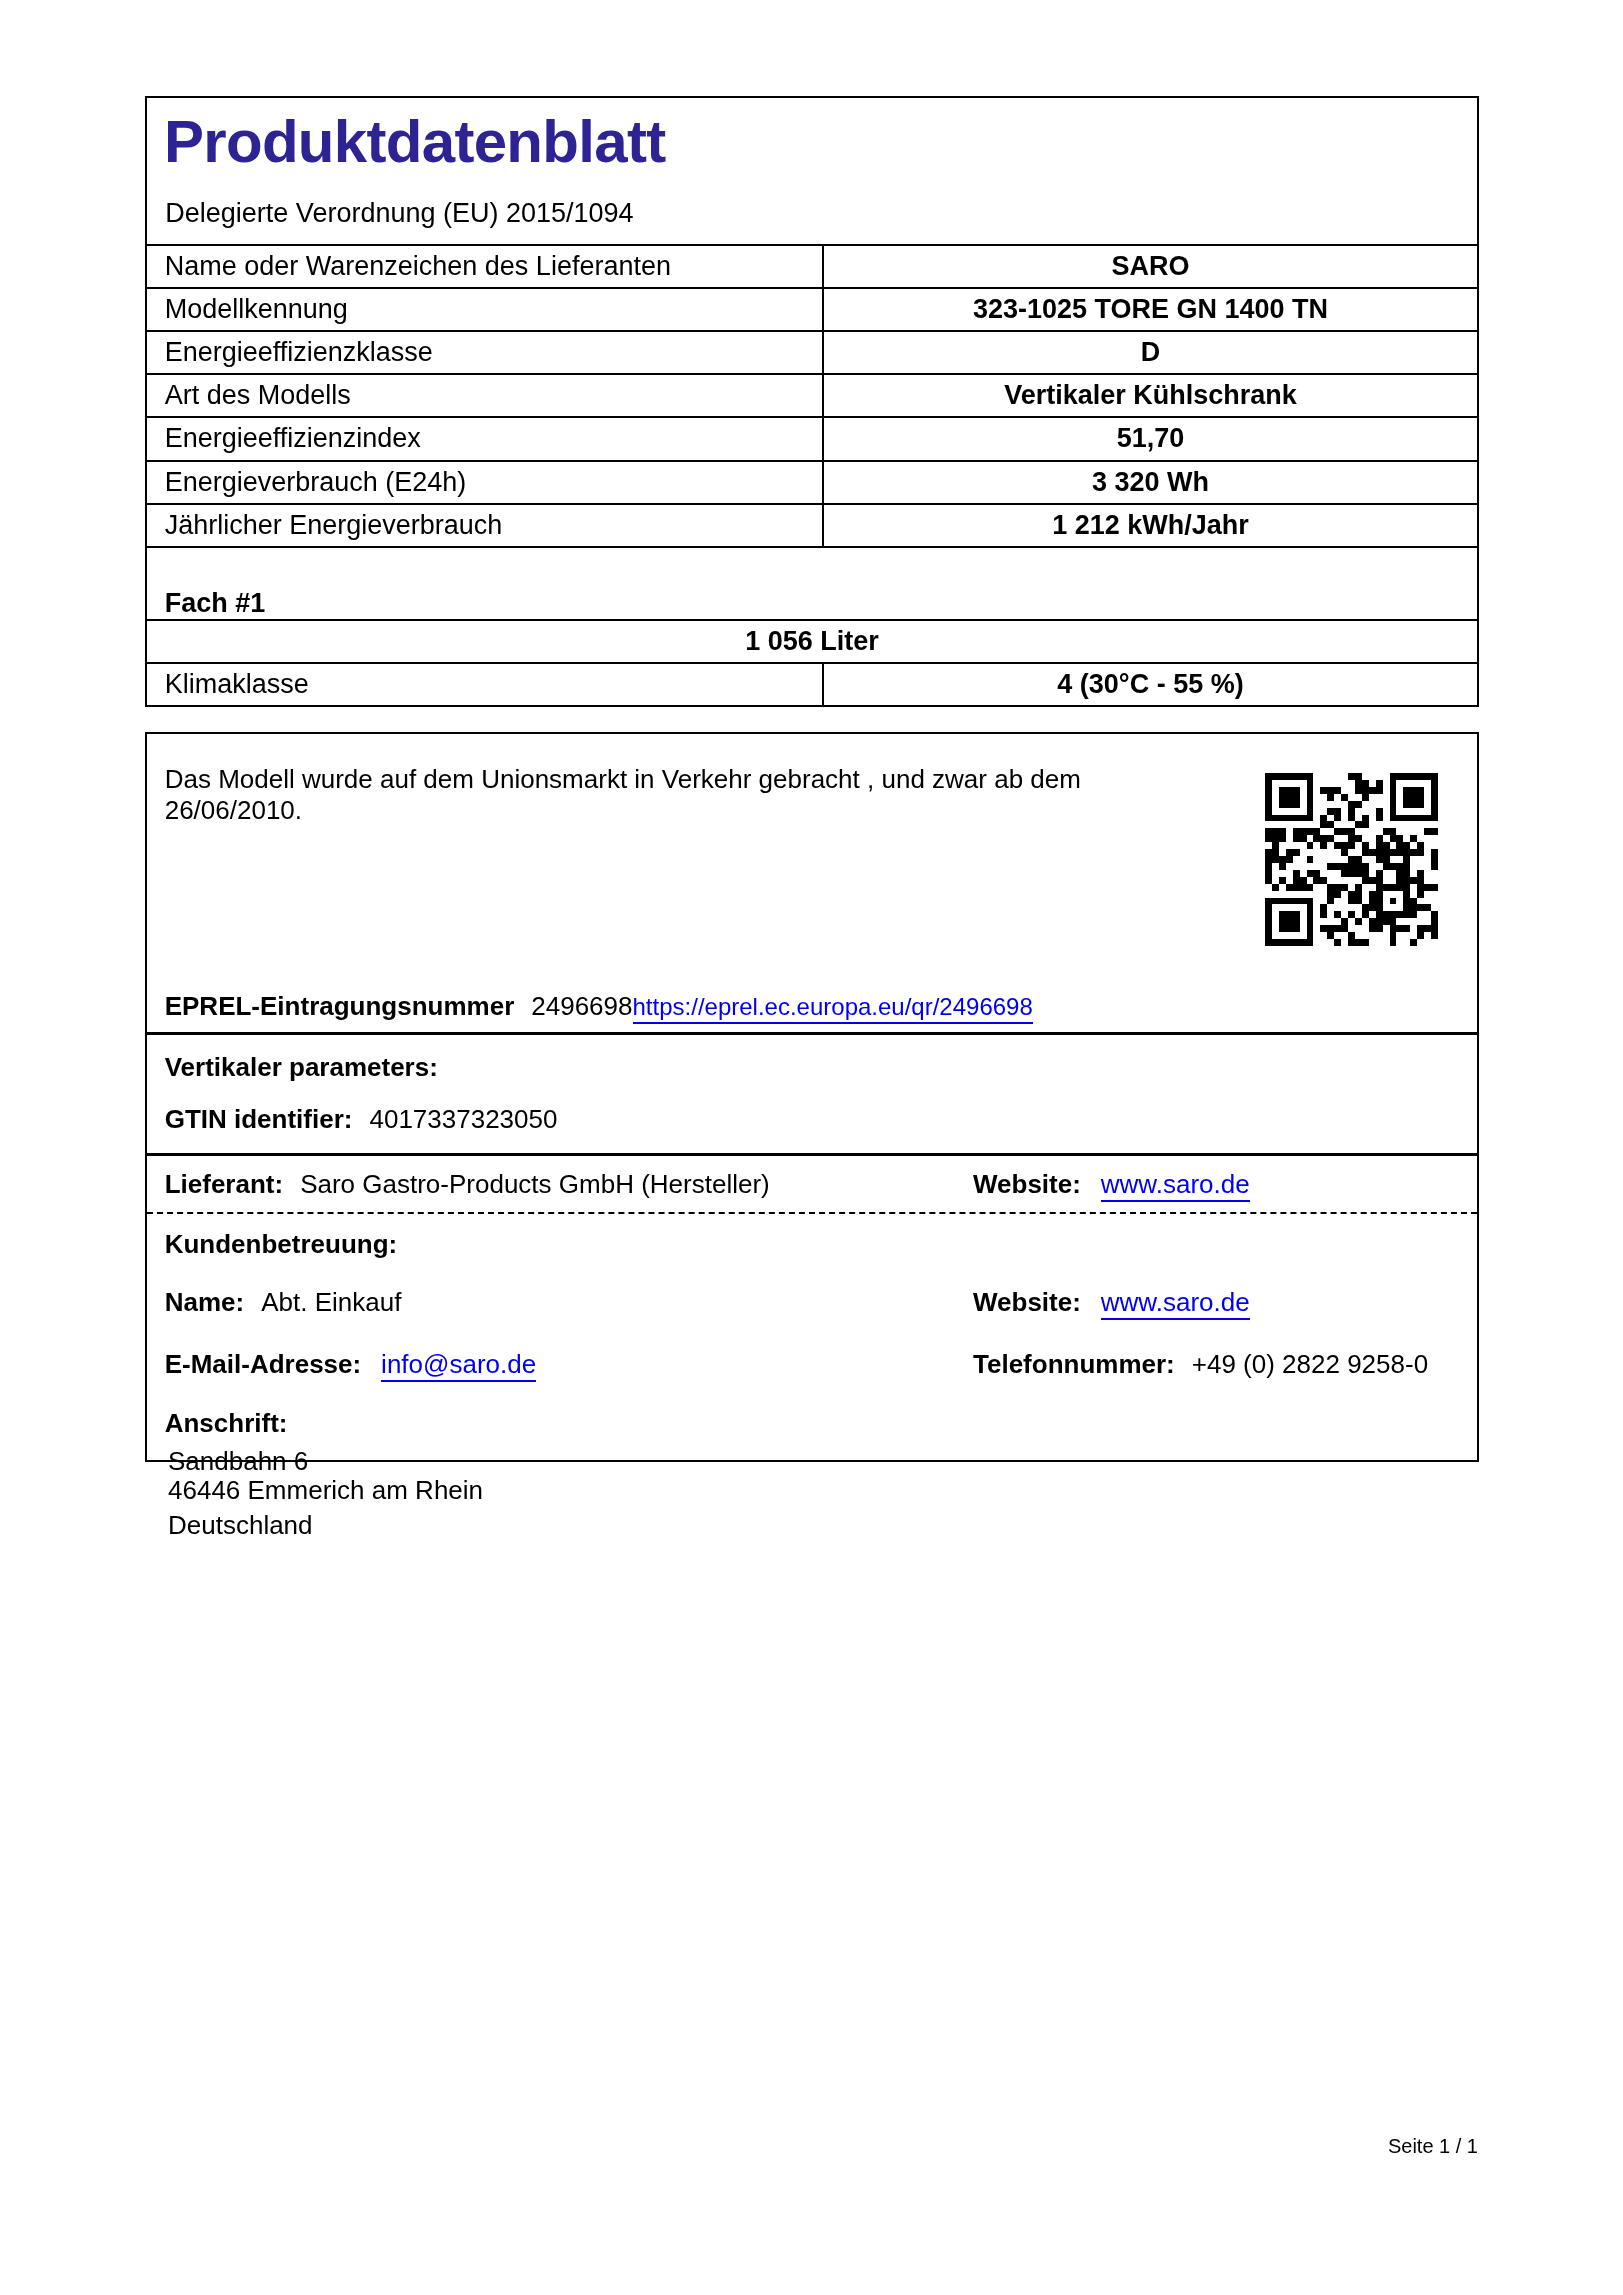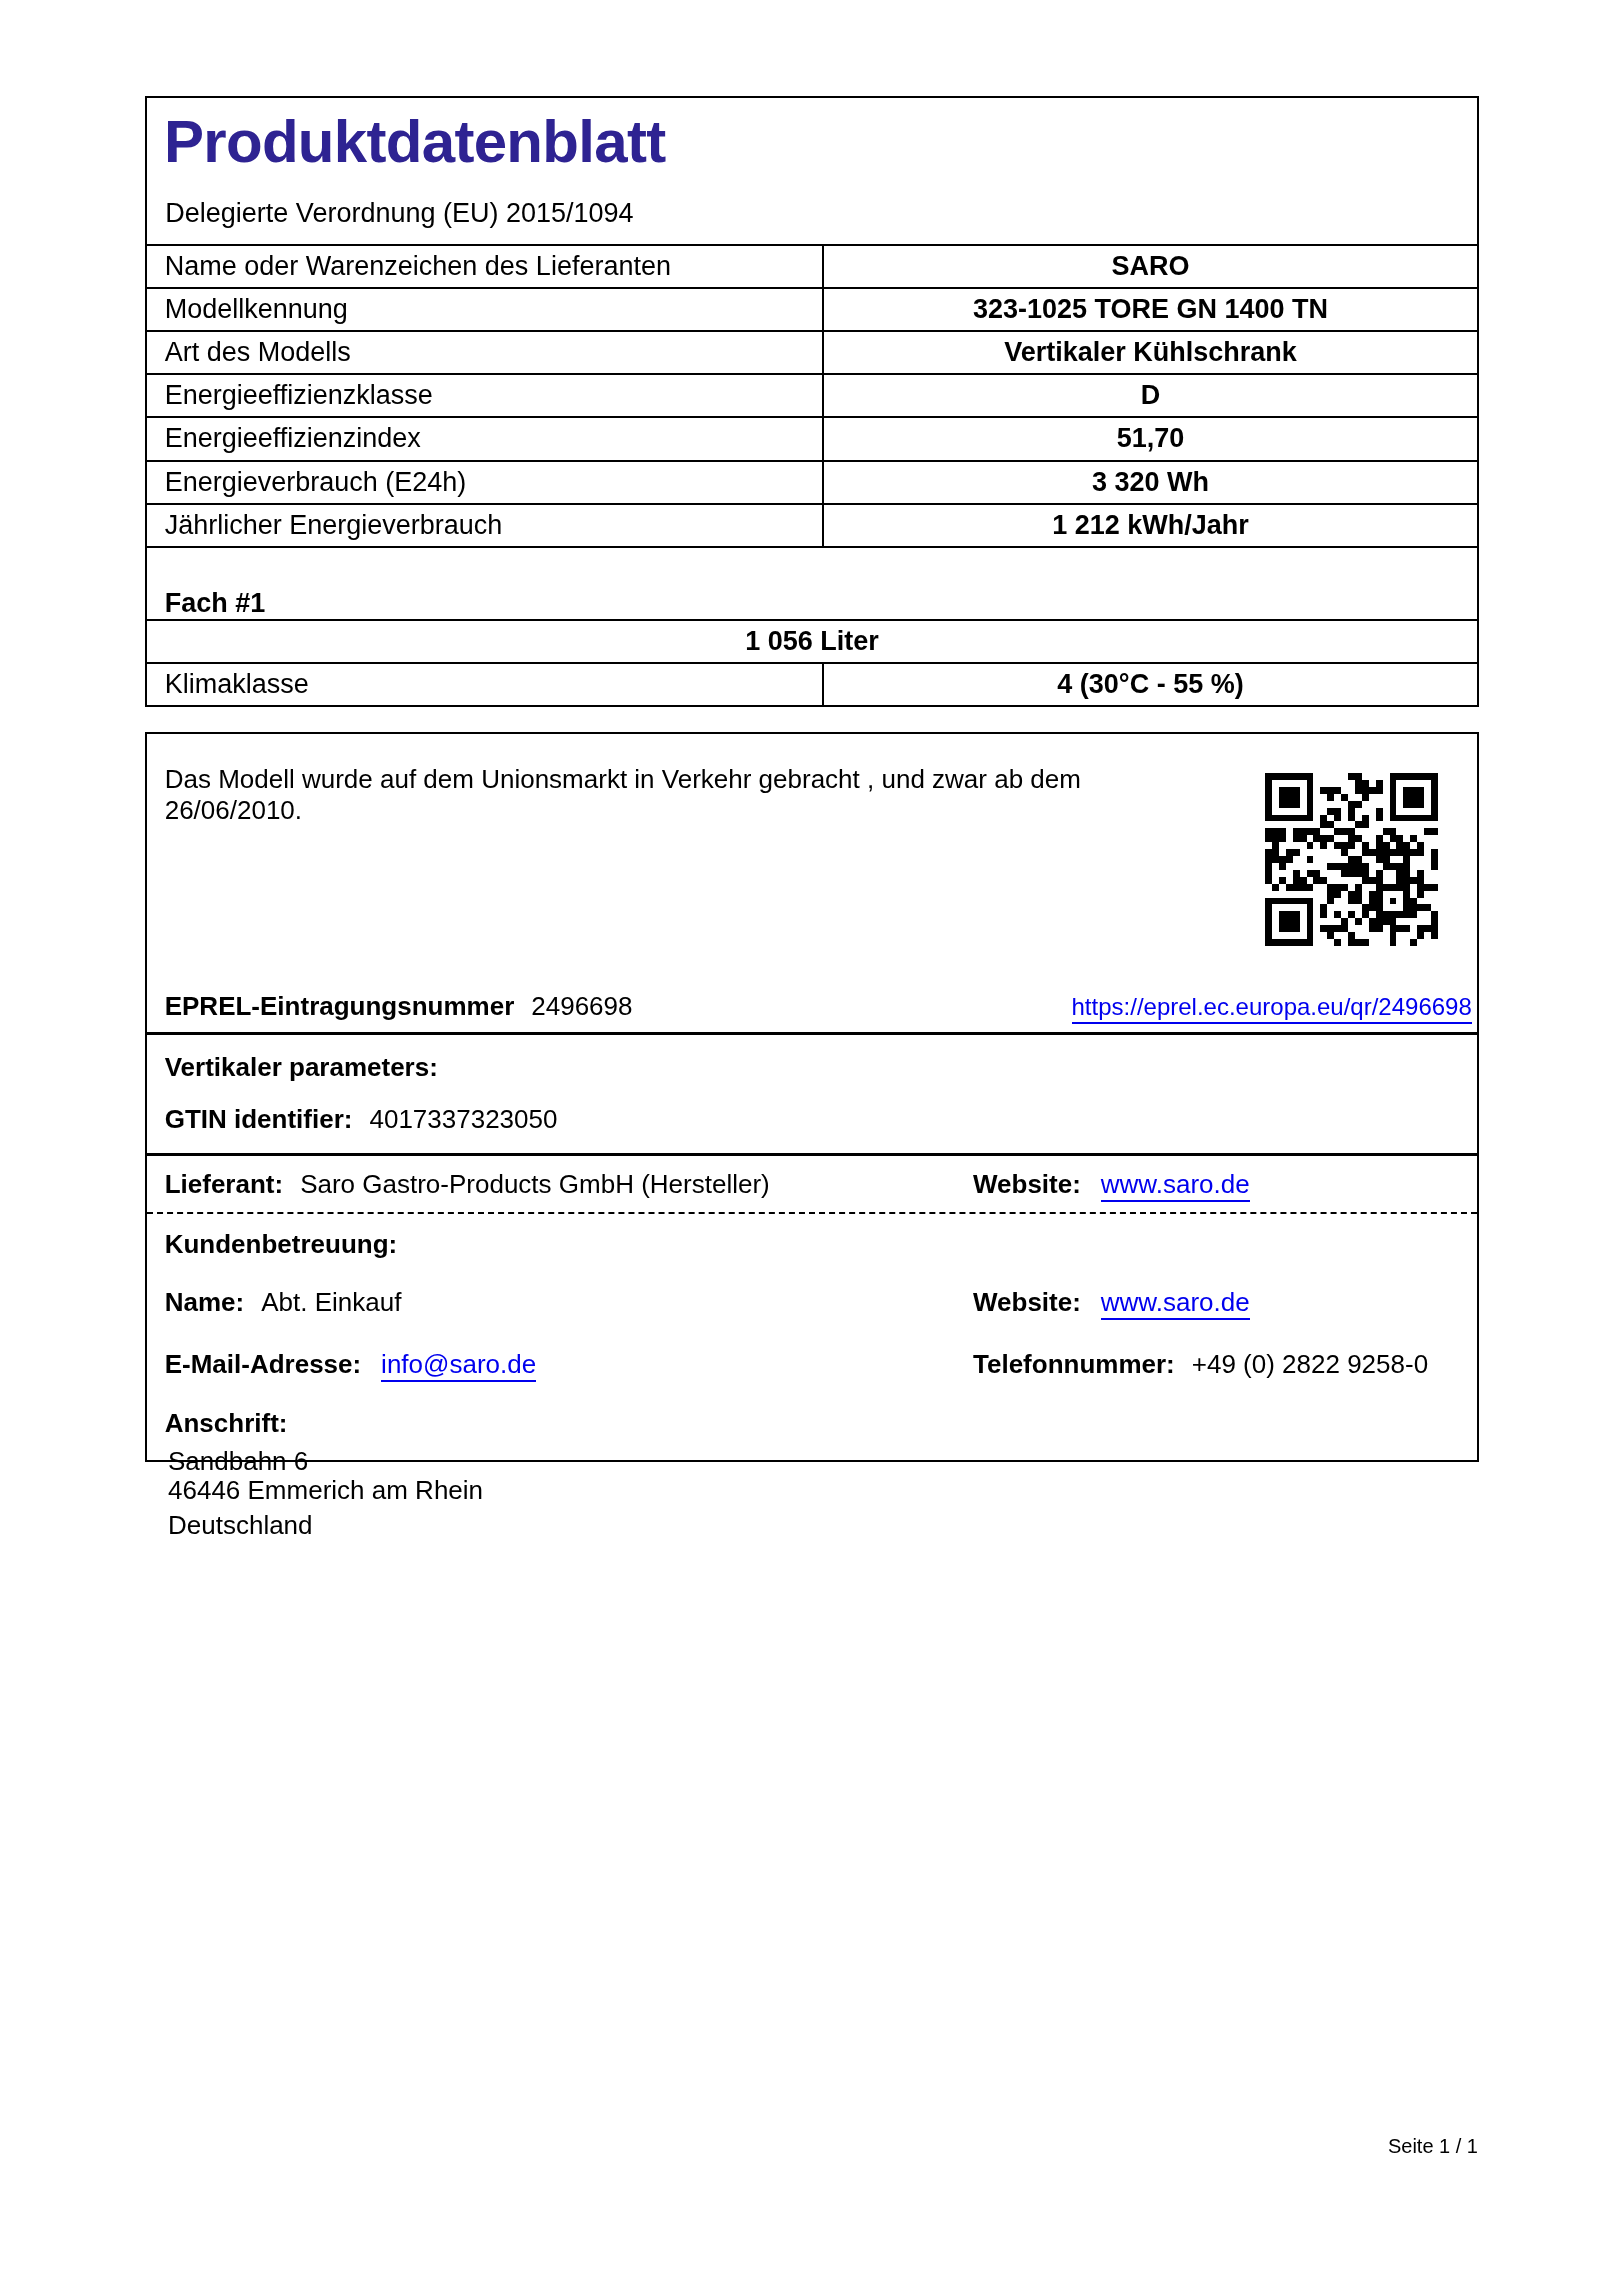--- a/index.html
+++ b/index.html
@@ -37,21 +37,21 @@
   .box2{
     position:absolute;left:145px;top:732px;width:1334px;height:730px;
     border:2px solid #000;border-top-width:2.6px;box-sizing:border-box;
   }
   .abs{position:absolute;}
   .statement{left:17.7px;top:30px;font-size:26px;max-width:1060px;}
   .qr-wrap{top:39px;right:39px;width:173px;height:173px;background:#fff;}
   .qr-grid{display:grid;grid-template-columns:repeat(25,1fr);grid-template-rows:repeat(25,1fr);width:173px;height:173px;}
   .qr-grid div{width:100%;height:100%;}
   .qm{background:#000;}
-  .eprel-line{left:17.7px;right:5.2px;top:257px;display:flex;justify-content:space-between;align-items:baseline;}
+  .eprel-line{left:17.7px;right:5.2px;top:257px;display:flex;align-items:baseline;}
   .lbl{font-weight:bold;font-size:26px;}
   .val{font-size:26px;margin-left:17px;}
   .hline{left:0;right:0;height:2.6px;background:#000;}
   .hline1{top:298px;}
   .hline2{top:419px;}
   .dashline{left:0;right:0;top:478px;border-top:2.6px dashed #000;}
   .heading{font-weight:bold;font-size:26px;}
   .h-voluntary{left:17.7px;top:318px;}
   .gtin-line{left:17.7px;top:370px;}
   .row2{left:0;right:0;height:34px;}
@@ -84,26 +84,26 @@
   <div class="spec-table">
     <div class="spec-row">
       <div class="cell-label">Name oder Warenzeichen des Lieferanten</div>
       <div class="cell-value">SARO</div>
     </div>
     <div class="spec-row">
       <div class="cell-label">Modellkennung</div>
       <div class="cell-value">323-1025 TORE GN 1400 TN</div>
     </div>
     <div class="spec-row">
+      <div class="cell-label">Energieeffizienzklasse</div>
+      <div class="cell-value">D</div>
+    </div>
+    <div class="spec-row">
       <div class="cell-label">Art des Modells</div>
       <div class="cell-value">Vertikaler Kühlschrank</div>
-    </div>
-    <div class="spec-row">
-      <div class="cell-label">Energieeffizienzklasse</div>
-      <div class="cell-value">D</div>
     </div>
     <div class="spec-row">
       <div class="cell-label">Energieeffizienzindex</div>
       <div class="cell-value">51,70</div>
     </div>
     <div class="spec-row">
       <div class="cell-label">Energieverbrauch (E24h)</div>
       <div class="cell-value">3 320 Wh</div>
     </div>
     <div class="spec-row">

